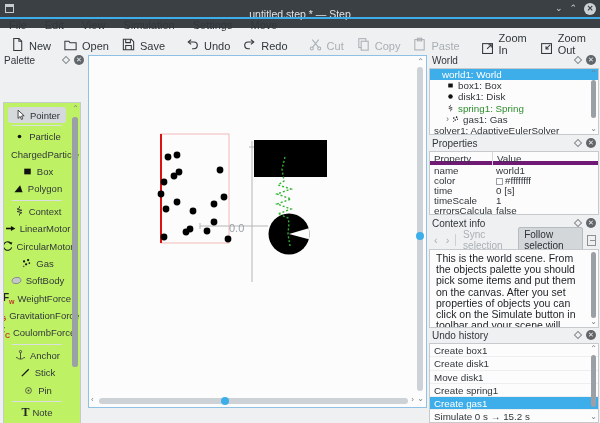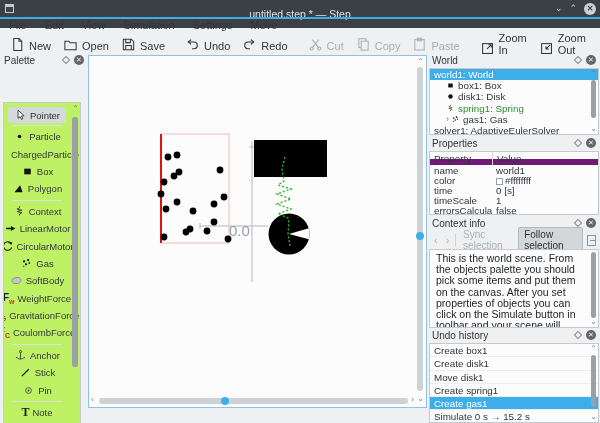--- a/index.html
+++ b/index.html
@@ -43,32 +43,32 @@
   .pal-items{position:absolute;left:0;top:3px;width:66px;}
   .pal-item{height:17.4px;display:flex;align-items:center;justify-content:center;gap:3px;font-size:9.5px;color:#31363b;}
   .pal-item .icn svg{width:13px;height:13px;}
   .pal-item.sel-tool{background:#d6d9dc;border-radius:3px;margin:1px 4px;height:16px;color:#2c3136;}
   .pal-sep{height:1px;background:#dcdfe2;margin:2px 8px;}
   .ficon{font-size:10px;font-weight:bold;color:#222;}
   .ficon sub{color:#c0392b;font-size:7px;}
   .ficon.note{font-family:"Liberation Serif",serif;font-size:12px;}
   
   .canvas{position:absolute;left:88px;top:55px;width:339px;height:353px;background:#fcfcfc;border:1px solid #8fc1e4;}
-  .origin{position:absolute;left:140px;top:166px;font-size:15px;color:#9aa1a9;}
+  .origin{position:absolute;left:140px;top:166px;font-size:11px;color:#9aa1a9;}
   .track{position:absolute;background:#cdd2d6;border-radius:3px;}
   .dot{position:absolute;width:8px;height:8px;border-radius:50%;background:#3daee9;}
   
   .sidebar{position:absolute;left:428px;top:55px;width:172px;height:368px;}
   .dock{position:absolute;left:0;width:172px;}
   #world-box{position:absolute;left:1px;top:13px;right:1px;height:67px;}
   .tree-row{height:11.2px;display:flex;align-items:center;font-size:9.8px;white-space:nowrap;}
   .tree-icn svg{width:9px;height:9px;display:block;margin-right:3px;}
   .expander{color:#6a7077;font-size:9px;margin-right:2px;}
   #props-box{position:absolute;left:1px;top:13px;right:1px;height:64px;font-size:9.8px;}
-  .prop-head{display:grid;grid-template-columns:62px 1fr;height:13px;align-items:center;border-bottom:6px solid #701a75;}
+  .prop-head{display:grid;grid-template-columns:62px 1fr;height:13px;align-items:center;border-bottom:4px solid #701a75;}
   .prop-head span{padding-left:4px;}
   .prop-head span+span{border-left:1px solid #d4d7da;height:13px;line-height:13px;}
   .prop-row{display:grid;grid-template-columns:62px 1fr;height:10.2px;align-items:center;}
   .prop-row span{padding-left:4px;white-space:nowrap;overflow:hidden;}
   .swatch{display:inline-block;width:7px;height:7px;background:#ffffff;border:1px solid #9aa0a6;margin-right:2px;vertical-align:-1px;}
   #ctx-toolbar{position:absolute;left:1px;top:13px;right:1px;height:18px;display:flex;align-items:center;gap:4px;padding:0 3px;font-size:10px;}
   .nav-arrow{color:#aab0b5;font-size:11px;padding:0 2px;}
   .ctx-sep{width:1px;height:12px;background:#ccd0d3;}
   .sync-label{color:#aab0b5;padding:0 3px;}
   .follow-btn{background:#d3d7da;border:1px solid #b6bbbf;border-radius:2px;padding:1px 5px;color:#2c3136;}
@@ -399,21 +399,21 @@
     <div class="dock" style="top:0;height:80px;">
       <div class="dock-head">
         <span>World</span>
         <span class="dock-btns">
           <span class="float-btn"></span>
           <span class="close-btn">✕</span>
         </span>
       </div>
       <div class="whitebox" id="world-box">
         <div id="world-tree">
-            <div class="tree-row sel" style="padding-left: 4px;">
+            <div class="tree-row sel" style="padding-left: 12px;">
               <span>world1: World</span>
             </div>
             <div class="tree-row" style="padding-left: 16px;">
               <span class="tree-icn">
                 <svg viewBox="0 0 16 16">
                   <rect x="4" y="4.5" width="8" height="7" fill="#111"></rect>
                 </svg>
               </span>
               <span>box1: Box</span>
             </div>

